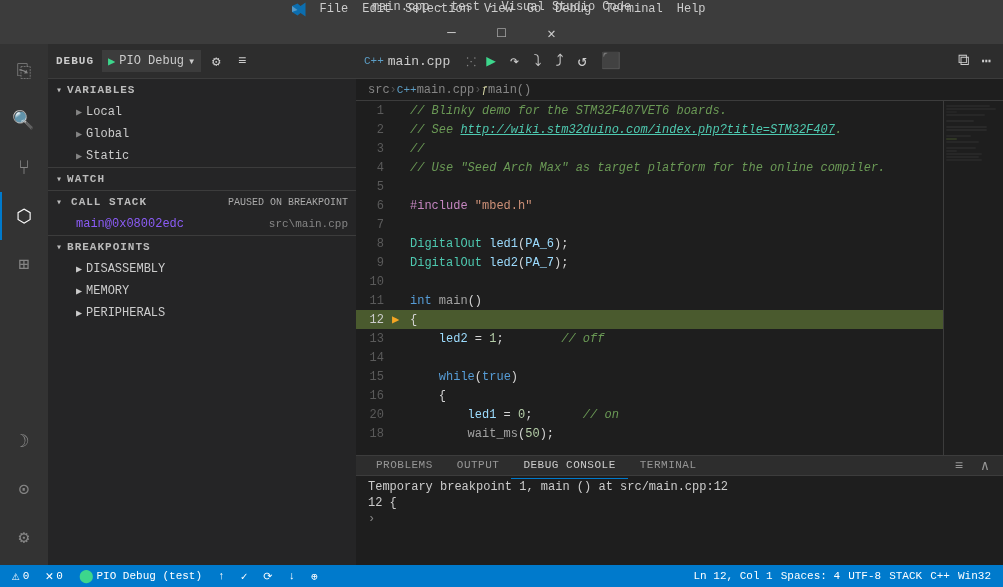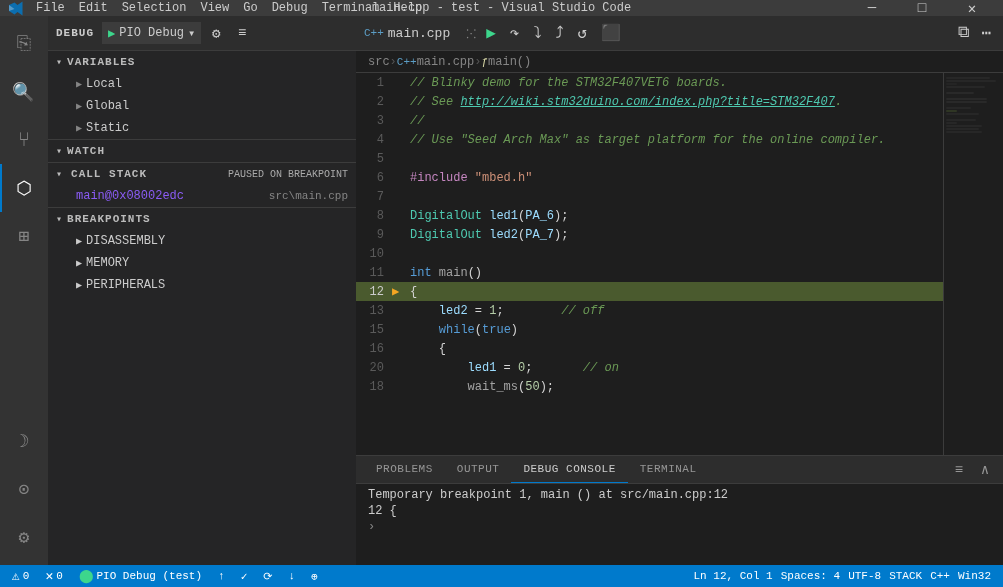--- a/index.html
+++ b/index.html
@@ -11,26 +11,27 @@
       width: 1003px;
       height: 587px;
       overflow: hidden;
       display: flex;
       flex-direction: column;
     }
 
     
     .title-bar {
       background: #3c3c3c;
-      height: 16px;
+      height: 44px;
       display: flex;
       align-items: center;
       justify-content: space-between;
       padding: 0 8px;
       flex-shrink: 0;
+      flex-direction: column;
     }
     .title-bar-left {
       display: flex;
       align-items: center;
       gap: 6px;
     }
     .title-bar-menus {
       display: flex;
       align-items: center;
       gap: 2px;
@@ -396,21 +397,21 @@
       height: 110px;
       background: #1e1e1e;
       border-top: 1px solid #3c3c3c;
       display: flex;
       flex-direction: column;
       flex-shrink: 0;
     }
     .panel-tabs {
       display: flex;
       align-items: center;
-      height: 28px;
+      height: 20px;
       background: #2d2d2d;
       border-bottom: 1px solid #3c3c3c;
       padding: 0 8px;
       gap: 0;
     }
     .panel-tab {
       height: 27px;
       padding: 0 12px;
       display: flex;
       align-items: center;
@@ -713,20 +714,25 @@
         </div>
         <div class="code-line current-line">
           <span class="line-num">12</span>
           <span class="line-arrow" style="color:#f5a623;">▶</span>
           <span class="line-content">{</span>
         </div>
         <div class="code-line">
           <span class="line-num">13</span>
           <span class="line-arrow"></span>
           <span class="line-content">    <span class="var">led2</span> = <span class="number">1</span>;        <span class="comment">// off</span></span>
+        </div>
+        <div class="code-line">
+          <span class="line-num">14</span>
+          <span class="line-arrow"></span>
+          <span class="line-content"> </span>
         </div>
         <div class="code-line">
           <span class="line-num">15</span>
           <span class="line-arrow"></span>
           <span class="line-content">    <span class="keyword">while</span>(<span class="keyword">true</span>)</span>
         </div>
         <div class="code-line">
           <span class="line-num">16</span>
           <span class="line-arrow"></span>
           <span class="line-content">    {</span>

